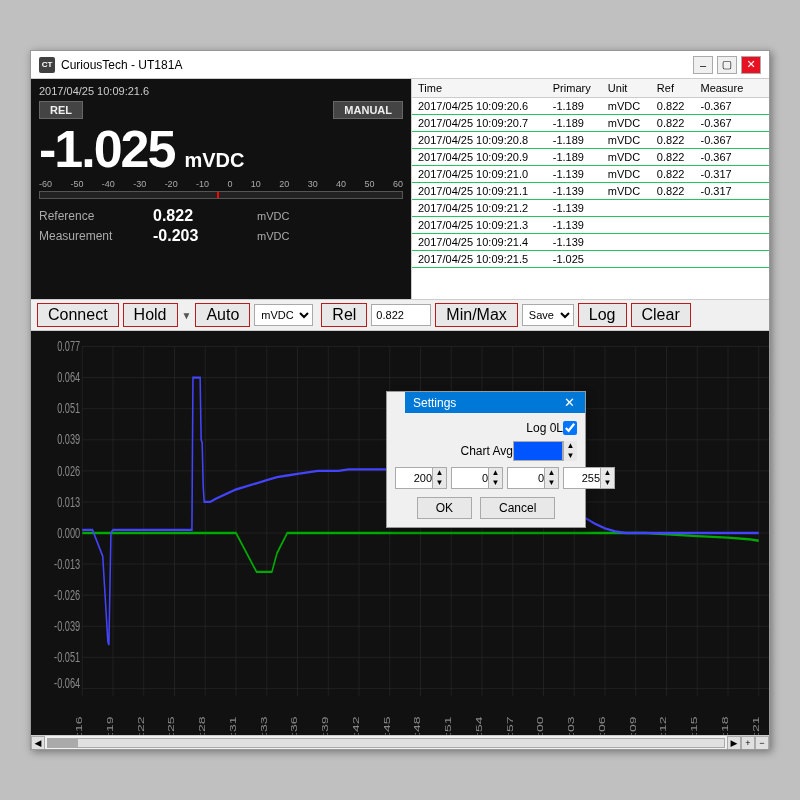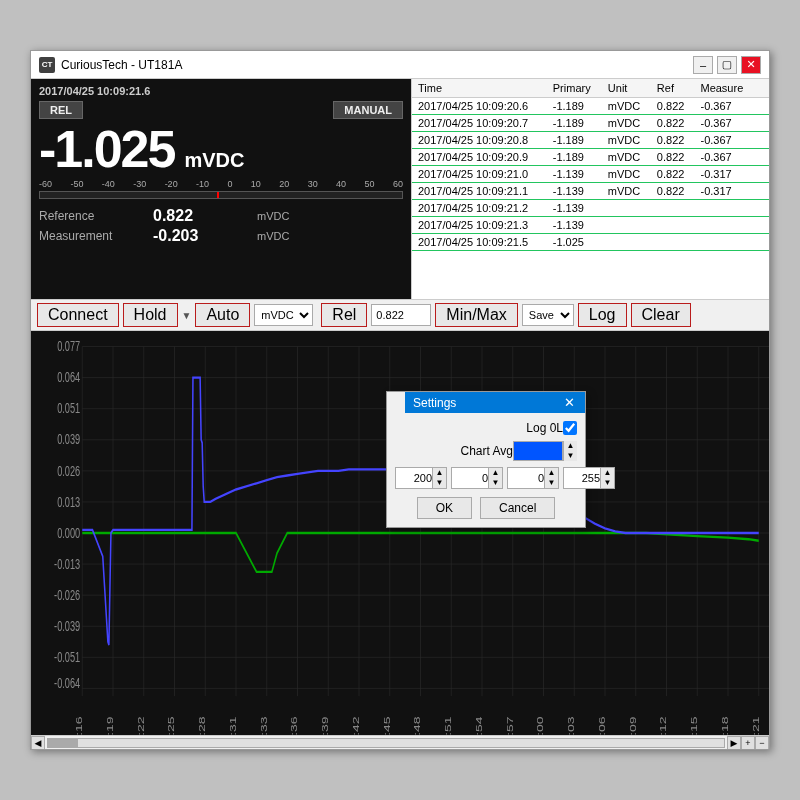--- a/index.html
+++ b/index.html
@@ -84,21 +84,20 @@
       flex-shrink: 0;
       padding: 6px 8px;
       display: flex;
       flex-direction: column;
       color: white;
     }
     .meter-date {
       font-size: 11px;
       color: #ccc;
       margin-bottom: 4px;
-      font-weight: bold;
     }
     .meter-badges {
       display: flex;
       justify-content: space-between;
       margin-bottom: 4px;
     }
     .badge {
       background: #444;
       color: #eee;
       padding: 2px 10px;
@@ -534,20 +533,28 @@
                 <tr>
                   <td>2017/04/25 10:09:21.2</td>
                   <td>-1.139</td>
                   <td></td>
                   <td></td>
                   <td></td>
                   <td></td>
                 </tr>
                 <tr>
                   <td>2017/04/25 10:09:21.3</td>
+                  <td>-1.139</td>
+                  <td></td>
+                  <td></td>
+                  <td></td>
+                  <td></td>
+                </tr>
+                <tr>
+                  <td>2017/04/25 10:09:21.4</td>
                   <td>-1.139</td>
                   <td></td>
                   <td></td>
                   <td></td>
                   <td></td>
                 </tr>
                 <tr>
                   <td>2017/04/25 10:09:21.5</td>
                   <td>-1.025</td>
                   <td></td>

